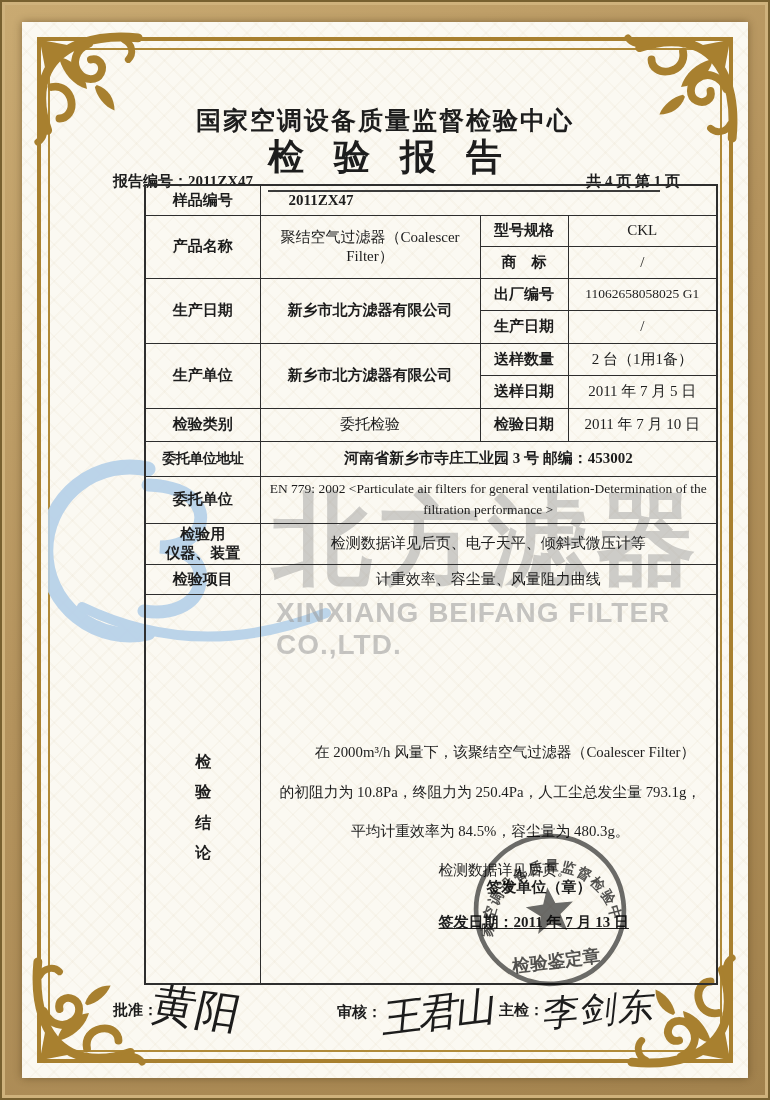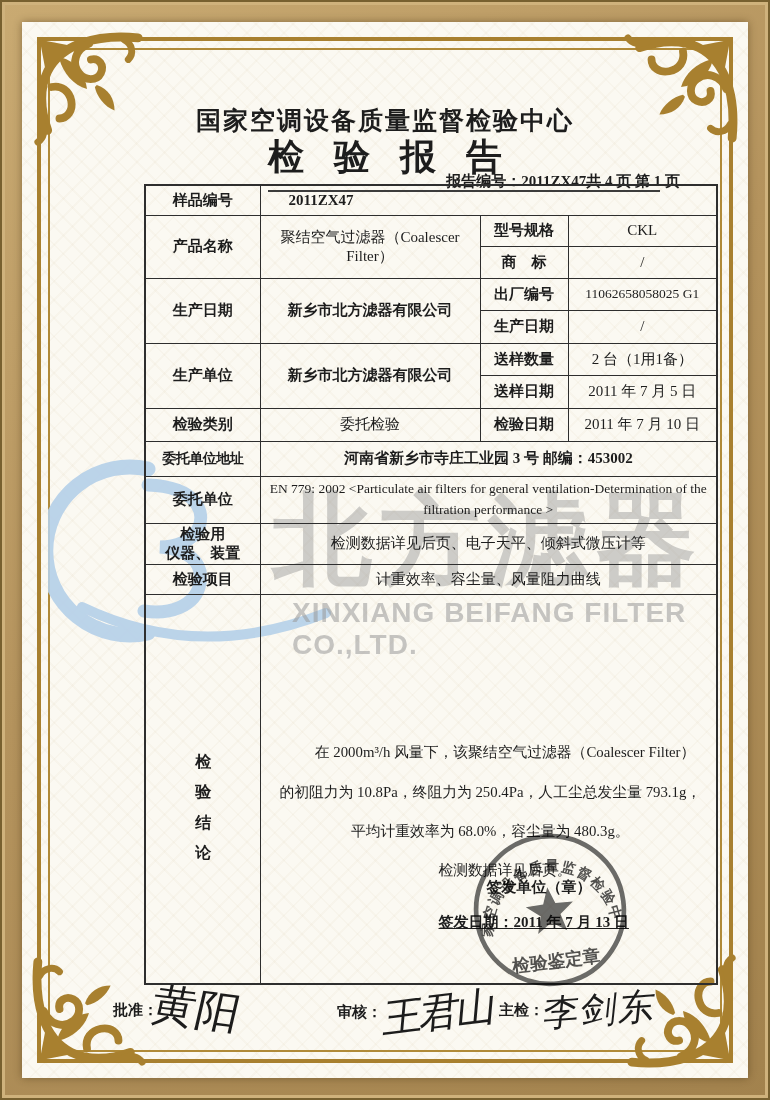--- a/index.html
+++ b/index.html
@@ -17,31 +17,31 @@
   .corner{position:absolute;width:118px;height:118px;z-index:2;}
   .corner.tl{left:28px;top:28px;}
   .corner.tr{right:28px;top:28px;transform:rotate(90deg);}
   .corner.br{right:28px;bottom:28px;transform:rotate(180deg);}
   .corner.bl{left:28px;bottom:28px;transform:rotate(270deg);}
 
   
   .wm{position:absolute;z-index:1;}
   .wm-cn{left:272px;top:474px;font-family:"Liberation Sans","DejaVu Sans",sans-serif;
          font-size:100px;font-weight:bold;letter-spacing:8px;color:#8f8f8f;opacity:.42;}
-  .wm-en{left:292px;top:597px;font-family:"Liberation Sans","DejaVu Sans",sans-serif;
+  .wm-en{left:276px;top:597px;font-family:"Liberation Sans","DejaVu Sans",sans-serif;
          font-size:28px;font-weight:bold;letter-spacing:1px;color:#9a9a9a;opacity:.55;}
   .wm-logo{left:48px;top:455px;}
 
   
   .hdr{position:absolute;left:0;right:0;text-align:center;z-index:3;
        font-family:"Liberation Sans","DejaVu Sans",sans-serif;font-weight:bold;}
   .center-name{top:104px;font-size:25px;letter-spacing:2px;}
   .report-title{top:133px;font-size:36px;letter-spacing:30px;text-indent:30px;}
   .report-line{position:absolute;left:113px;width:571px;top:172px;z-index:3;
-               display:flex;justify-content:flex-end;font-size:15px;font-weight:bold;
+               display:flex;justify-content:space-between;font-size:15px;font-weight:bold;
                padding-right:4px;box-sizing:border-box;}
   .report-underline{position:absolute;left:268px;top:190px;width:392px;border-top:2px solid #3c3c3c;z-index:3;}
 
   
   table.main{position:absolute;left:112px;top:184px;width:572px;z-index:3;
              border-collapse:collapse;table-layout:fixed;font-size:15px;
              border:2px solid #2e2e2e;margin-left:32px;}
   table.main td{border:1px solid #2e2e2e;text-align:center;vertical-align:middle;
                 padding:1px 4px;background:transparent;overflow:hidden;}
   td.lbl{font-weight:bold;white-space:pre-line;}
@@ -227,21 +227,21 @@
     <tr style="height:30px">
       <td class="lbl">检验项目</td>
       <td colspan="3">计重效率、容尘量、风量阻力曲线</td>
     </tr>
     <tr style="height:390px">
       <td class="concl-lbl">
         <div class="concl-label">检验结论</div>
       </td>
       <td colspan="3" class="concl">
         <div class="concl-text">
-          <p>在 2000m³/h 风量下，该聚结空气过滤器（Coalescer Filter）的初阻力为 10.8Pa，终阻力为 250.4Pa，人工尘总发尘量 793.1g，平均计重效率为 68.0%，容尘量为 480.3g。</p>
+          <p>在 2000m³/h 风量下，该聚结空气过滤器（Coalescer Filter）的初阻力为 10.8Pa，终阻力为 250.4Pa，人工尘总发尘量 793.1g，平均计重效率为 84.5%，容尘量为 480.3g。</p>
           <p>检测数据详见后页。</p>
         </div>
         <div class="issuer">签发单位（章）</div>
         <div class="issue-date"><span>签发日期：</span><span>2011 年 7 月 13 日</span></div>
       </td>
     </tr>
   </tbody>
     </table>
 
   <div class="stamp">

